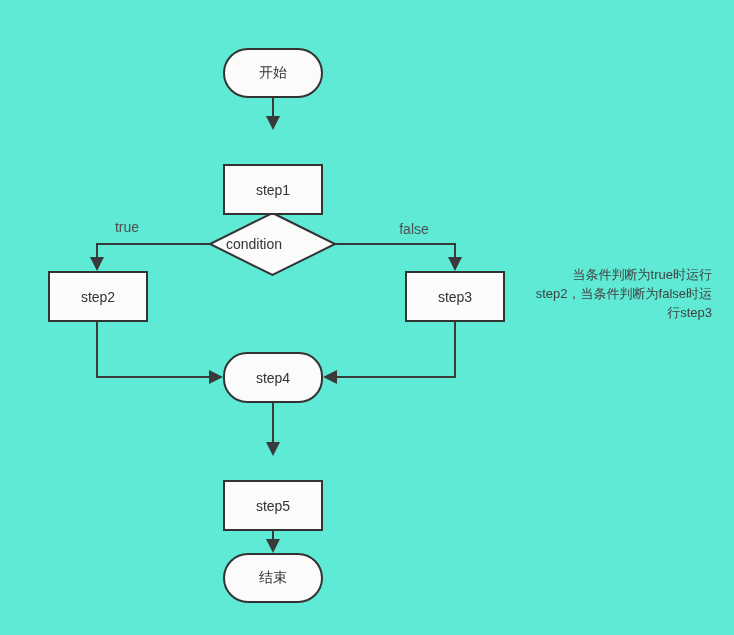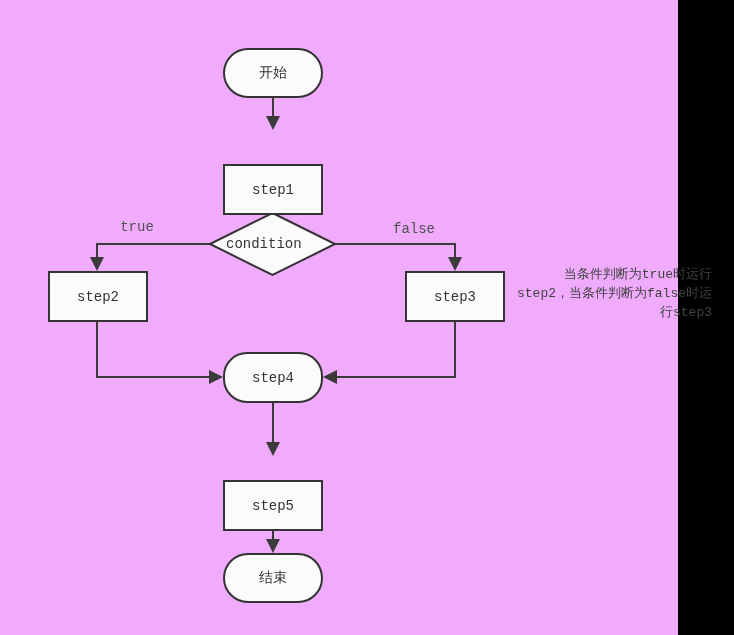--- a/index.html
+++ b/index.html
@@ -2,21 +2,21 @@
 <html><head>
 <meta charset="utf-8">
 <style>
   html, body {
     margin: 0; padding: 0;
     width: 734px; height: 635px;
     background: #000000;
     font-family: "Liberation Sans", "DejaVu Sans", sans-serif;
     overflow: hidden;
   }
-  .canvas { position: relative; width: 678px; height: 635px; background: #f0abfc; font-family: Liberation Mono, monospace; }
+  .canvas { position: relative; width: 734px; height: 635px; background: #5eead4; }
   .connector-layer { position: absolute; left: 0; top: 0; width: 734px; height: 635px; }
   .node {
     position: absolute;
     box-sizing: border-box;
     background: #fbfbfb;
     border: 2px solid #333333;
     color: #333333;
     font-size: 14px;
     display: flex; align-items: center; justify-content: center;
     white-space: nowrap;
@@ -31,21 +31,21 @@
   .node-end   { left: 223px; top: 553px; width: 100px; height: 50px; justify-content: center; }
   .condition-label {
     position: absolute; left: 226px; top: 213px; width: 125px; height: 62px;
     color: #333333; font-size: 14px;
     display: flex; align-items: center; justify-content: flex-start;
   }
   .edge-label {
     position: absolute; width: 60px;
     color: #4f4f4f; font-size: 14px; text-align: center;
   }
-  .edge-label-true  { left: 107px; top: 219px; }
+  .edge-label-true  { left: 97px; top: 219px; }
   .edge-label-false { left: 384px; top: 221px; }
   .annotation {
     position: absolute; left: 502px; top: 265px; width: 210px;
     color: #424242; font-size: 13px; line-height: 19px; text-align: right;
   }
 </style>
 </head>
 <body>
 
 <div class="canvas">

